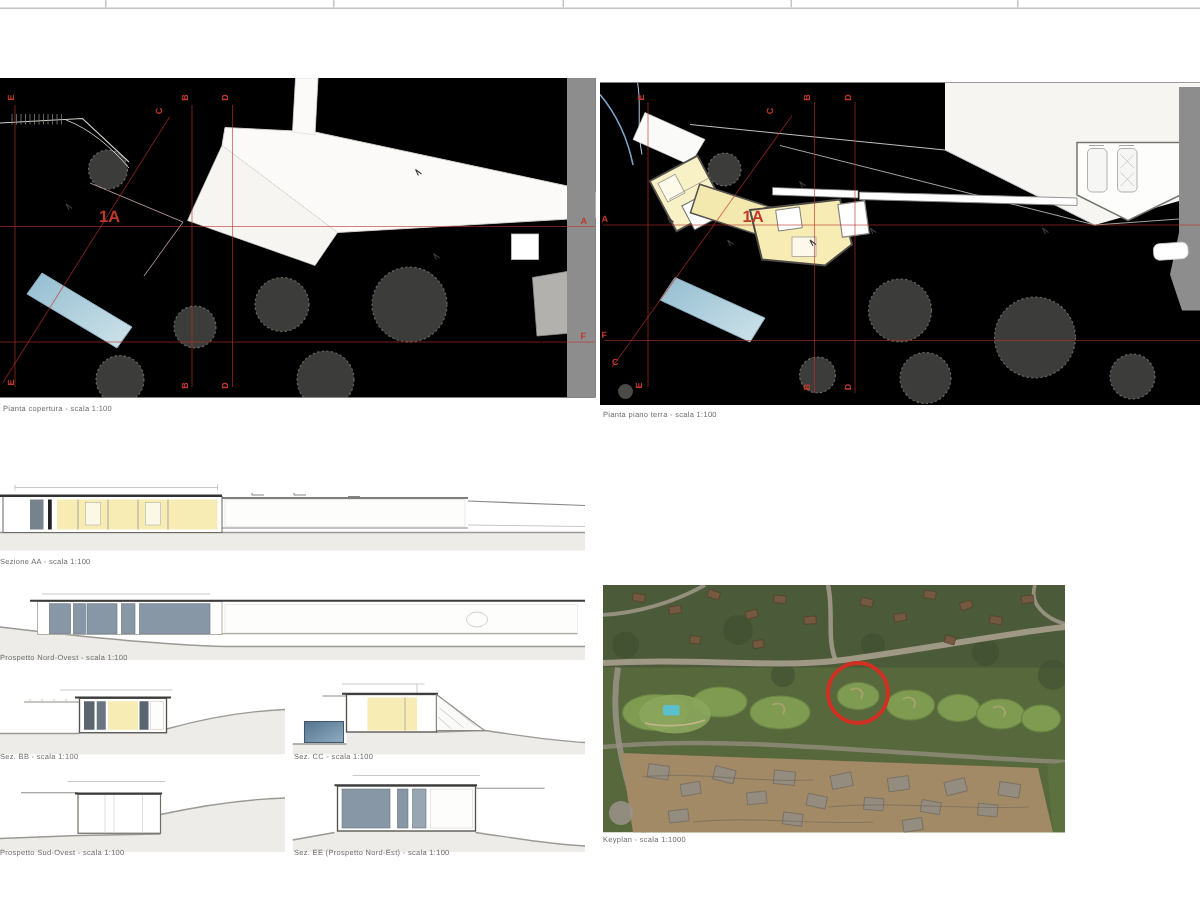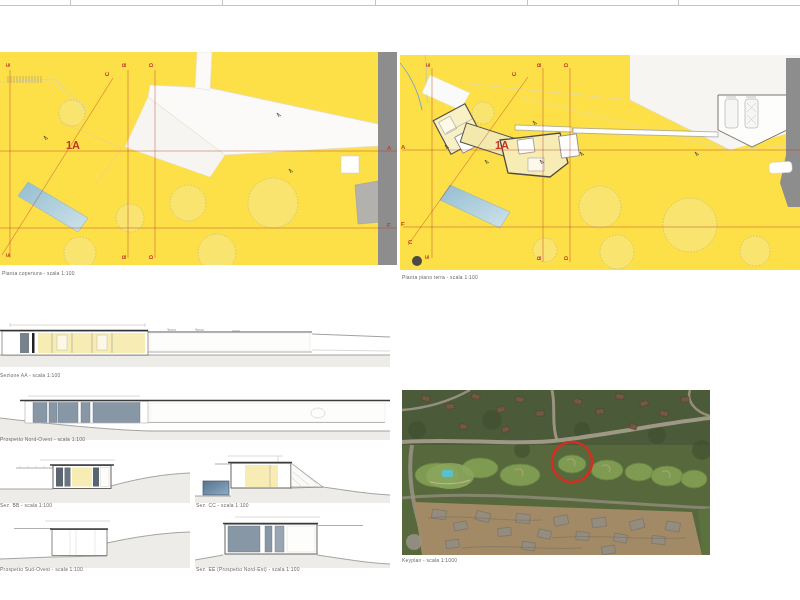--- a/index.html
+++ b/index.html
@@ -1,18 +1,18 @@
 <!DOCTYPE html>
 <html><head>
 <meta charset="utf-8">
 <style>
   html,body{margin:0;padding:0;background:#e9e9e9;font-family:"Liberation Sans",sans-serif;}
   #sheet{position:relative;width:800px;height:600px;background:#ffffff;overflow:hidden;margin:0 auto;}
   .abs{position:absolute;}
-  .panel{position:absolute;background:#fde047;}
+  .panel{position:absolute;background:#000000;}
   .caption{position:absolute;font-size:5px;color:#6f6d6a;letter-spacing:.2px;white-space:nowrap;}
   .ltr{position:absolute;font-size:6px;font-weight:bold;color:#c0392b;line-height:6px;}
   .rot{transform:rotate(-90deg);}
   .plan-label{position:absolute;font-size:11px;font-weight:bold;color:#c0392b;line-height:11px;}
   .tick{position:absolute;top:0;width:1px;height:5px;background:#c6c4c0;}
   svg{display:block;}
 </style>
 </head>
 <body>
 

